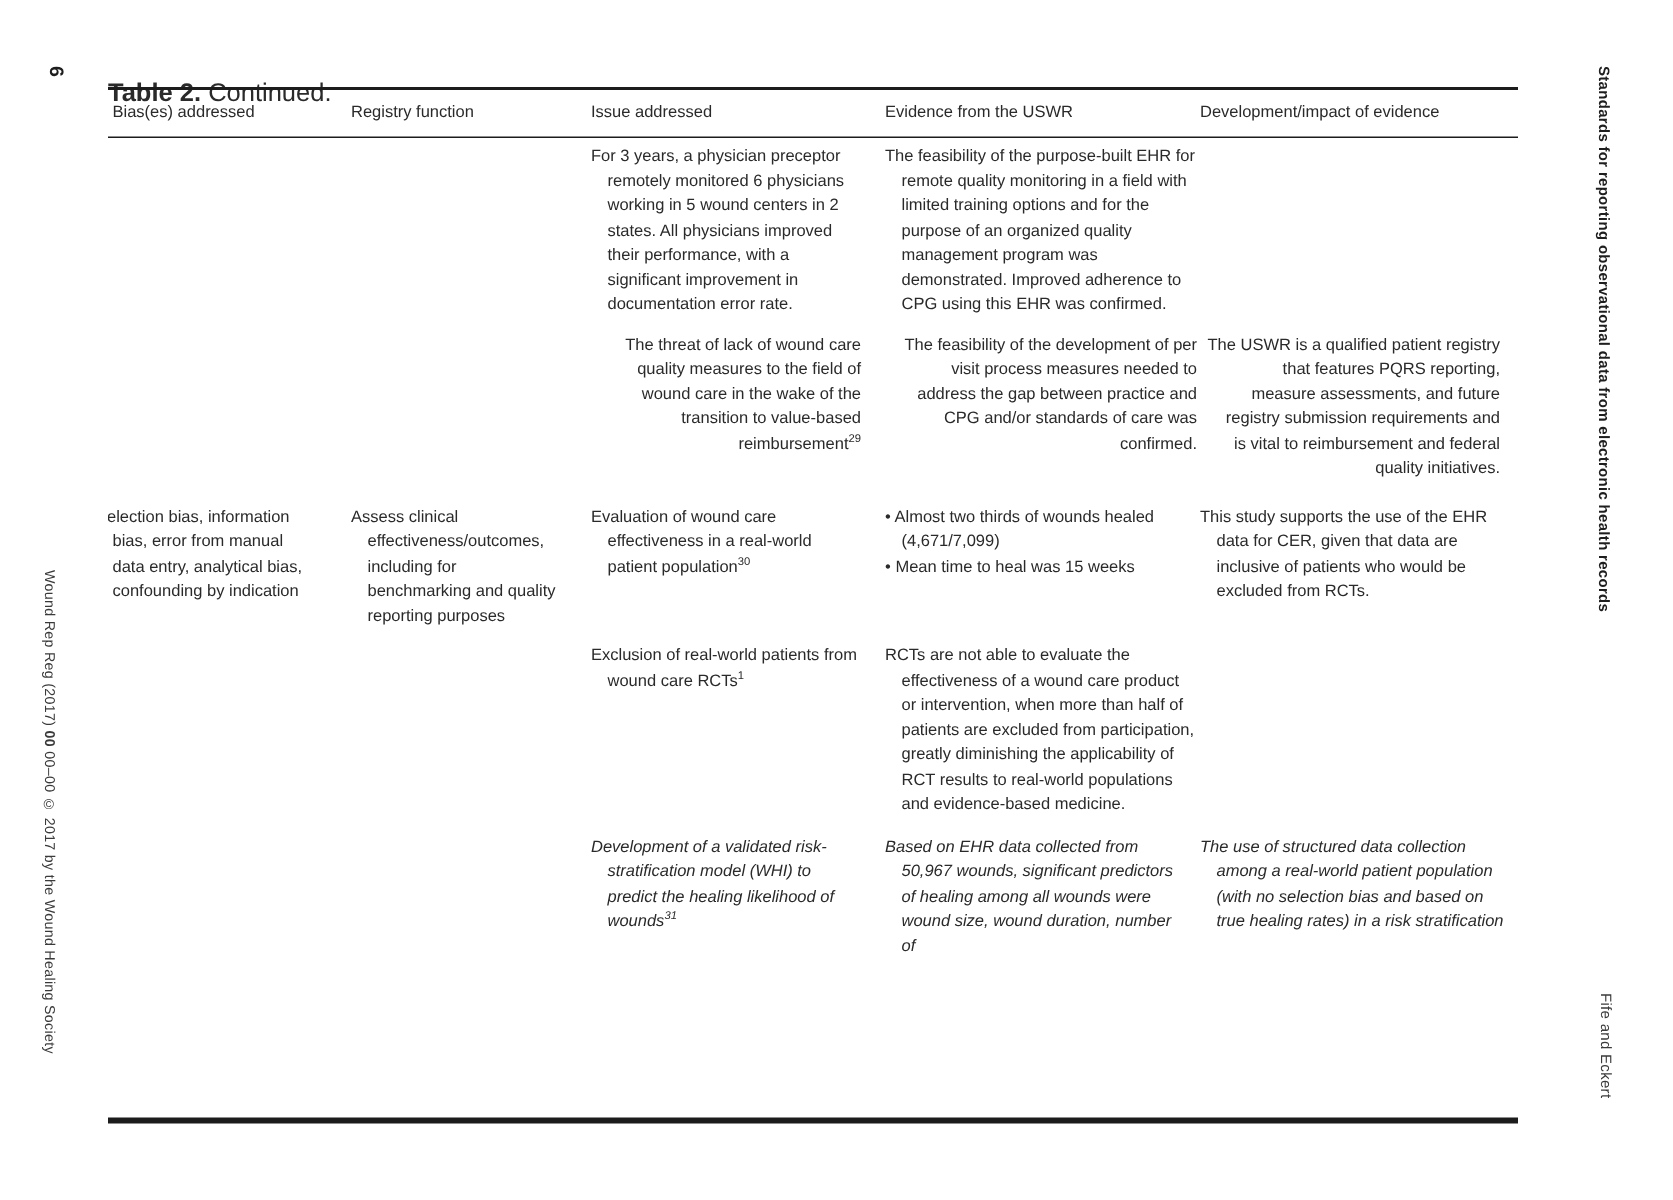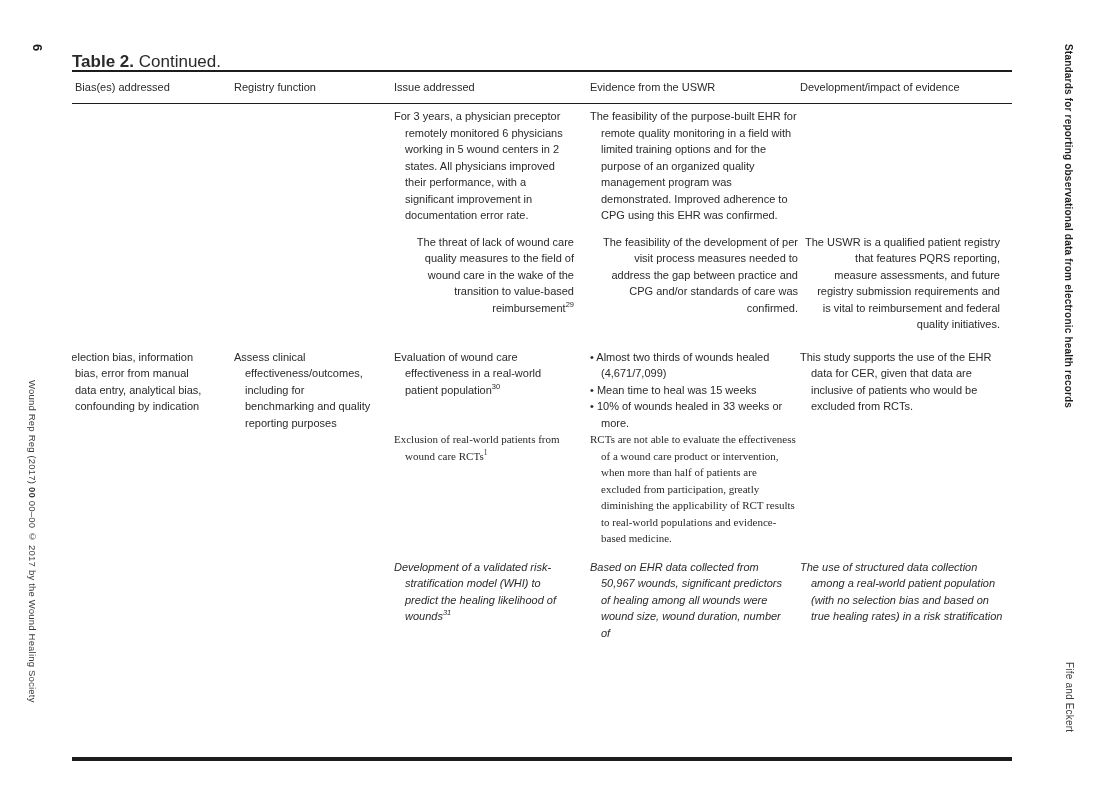--- a/index.html
+++ b/index.html
@@ -33,37 +33,37 @@
   .right-margin-authors {
     left: 1064px; top: 662px;
     font-size: 10px; color: #3a3a3a; letter-spacing: 0.2px;
   }
   .table-title {
     position: absolute; left: 72px; top: 52px;
     font-size: 17px; color: #2a2a2a;
   }
   .table-title .bold { font-weight: bold; }
   .table-area {
-    position: absolute; left: 72px; top: 70px; width: 940px;
+    position: absolute; left: 72px; top: 58px; width: 940px;
   }
   .rule-top { height: 2px; background: #1c1c1c; }
   .rule-mid { height: 1px; background: #1c1c1c; }
   .rule-bottom { height: 4px; background: #1c1c1c; }
   .grid {
     display: grid;
     grid-template-columns: 162px 160px 196px 210px 212px;
   }
   .thead { padding: 9px 0 10px 0; font-size: 11px; color: #2a2a2a; }
   .th { }
   .th:first-child { text-align: left; padding-left: 3px; }
   .tbody { height: 653px; overflow: hidden; font-size: 11px; line-height: 1.5; }
   .row { margin-top: 4px; }
   .row-2 { margin-top: 10px; text-align: right; }
   .row-3 { margin-top: 16px; }
-  .row-4 { margin-top: 0; font-family: Liberation Serif, serif; }
+  .row-4 { margin-top: 10px; }
   .row-5 { margin-top: 12px; font-style: italic; }
   .cell { padding-right: 16px; }
   .cell.c1 { padding-right: 30px; padding-left: 3px; }
   .cell.c2 { padding-right: 18px; }
   .cell.c4 { padding-right: 12px; }
   .cell.c5 { padding-right: 2px; }
   .hang { padding-left: 11px; text-indent: -11px; }
   .bullet-item { padding-left: 11px; text-indent: -11px; }
   .bullet-glyph { display: inline; }
   sup { font-size: 7.5px; line-height: 0; }
@@ -114,21 +114,20 @@
       <div class="cell c4 hang">The USWR is a qualified patient registry that features PQRS reporting, measure assessments, and future registry submission requirements and is vital to reimbursement and federal quality initiatives.</div>
     </div>
 
     <div class="row row-3 grid">
       <div class="cell c1 hang">Selection bias, information bias, error from manual data entry, analytical bias, confounding by indication</div>
       <div class="cell c2 hang">Assess clinical effectiveness/outcomes, including for benchmarking and quality reporting purposes</div>
       <div class="cell c3 hang"><span>Evaluation of wound care effectiveness in a real-world patient population</span><sup>30</sup></div>
       <div class="cell c4">
         <div class="bullet-item"><span class="bullet-glyph">•</span> <span>Almost two thirds of wounds healed (4,671/7,099)</span></div>
         <div class="bullet-item"><span class="bullet-glyph">•</span> <span>Mean time to heal was 15 weeks</span></div>
-        <div class="bullet-item"><span class="bullet-glyph">•</span> <span>10% of wounds healed in 33 weeks or more.</span></div>
       </div>
       <div class="cell c5 hang">This study supports the use of the EHR data for CER, given that data are inclusive of patients who would be excluded from RCTs.</div>
     </div>
 
     <div class="row row-4 grid">
       <div class="cell c1"></div>
       <div class="cell c2"></div>
       <div class="cell c3 hang"><span>Exclusion of real-world patients from wound care RCTs</span><sup>1</sup></div>
       <div class="cell c5 hang">RCTs are not able to evaluate the effectiveness of a wound care product or intervention, when more than half of patients are excluded from participation, greatly diminishing the applicability of RCT results to real-world populations and evidence-based medicine.</div>
     </div>

